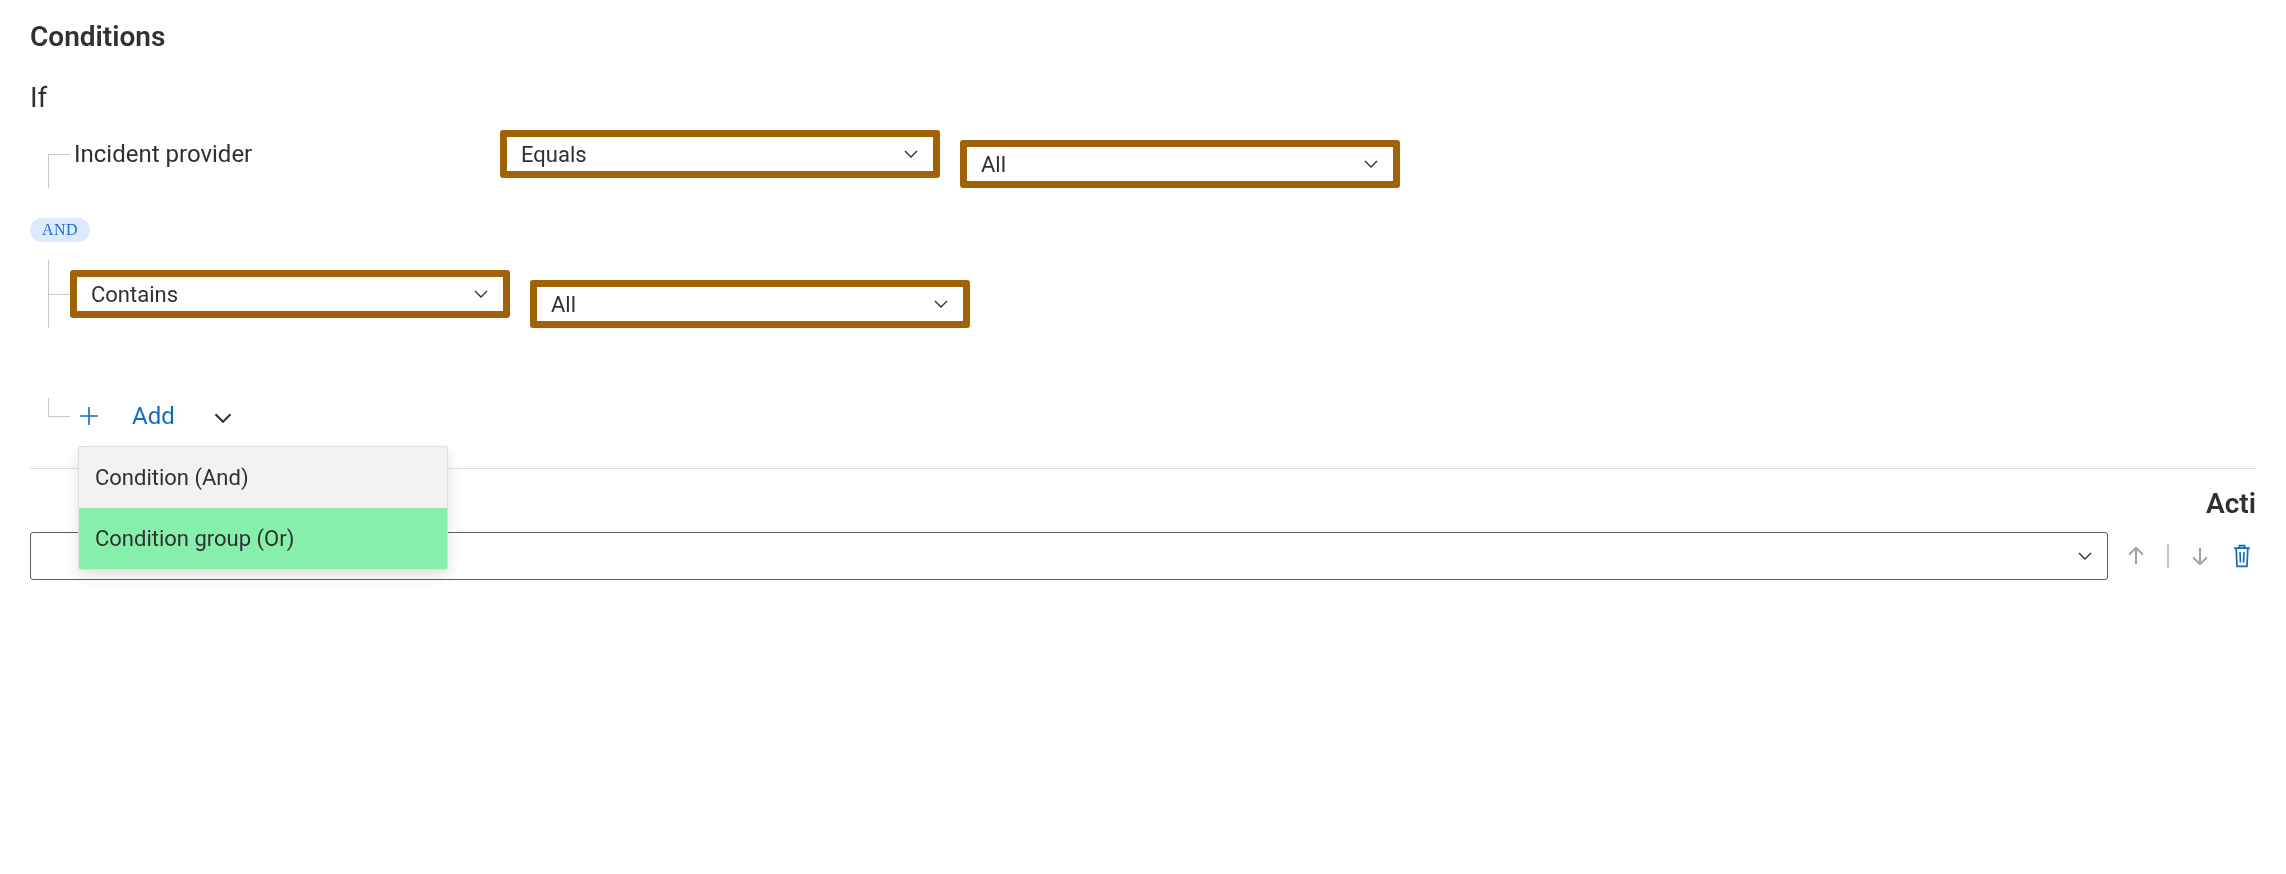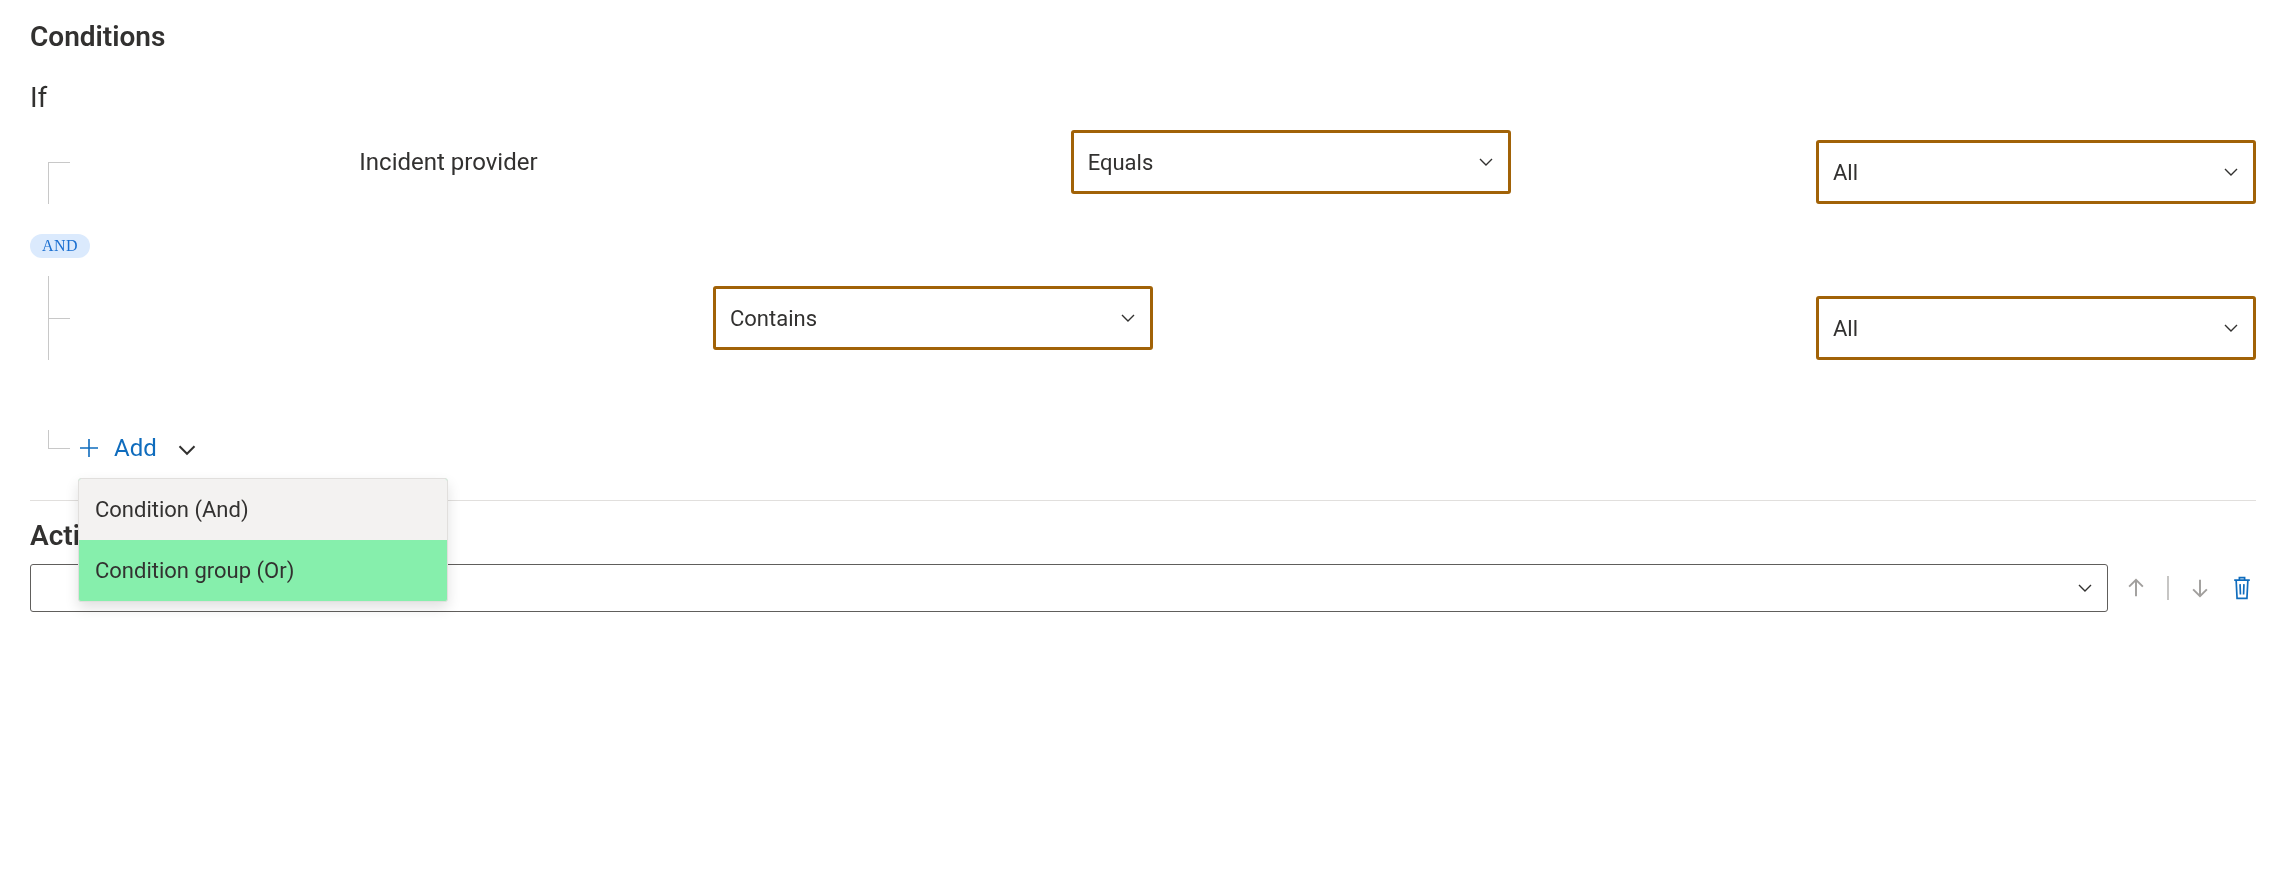--- a/index.html
+++ b/index.html
@@ -25,21 +25,20 @@
       margin-bottom: 6px;
     }
     .conditions-block {
       position: relative;
     }
     .condition-row {
       display: flex;
       align-items: center;
       margin-bottom: 12px;
       position: relative;
-      justify-content: space-between;
     }
     .tree-connector {
       width: 40px;
       position: relative;
       align-self: stretch;
       display: flex;
       align-items: center;
     }
     .tree-connector::before {
       content: "";
@@ -69,23 +68,23 @@
       font-size: 24px;
       font-weight: 400;
       color: #323130;
       flex: 0 0 430px;
       padding-left: 4px;
     }
     .select-box {
       display: flex;
       align-items: center;
       justify-content: space-between;
-      border: 3px solid #a16207;
+      border: 7px solid #a16207;
       border-radius: 3px;
-      height: 64px;
+      height: 48px;
       padding: 0 14px;
       background: #ffffff;
       font-size: 22px;
       color: #323130;
       cursor: pointer;
     }
     .select-operator { width: 440px; margin-right: 20px; }
     .select-value { width: 440px; margin-top: 20px; }
     .chevron-down {
       width: 16px;
@@ -109,21 +108,21 @@
     }
     .add-row {
       display: flex;
       align-items: center;
       position: relative;
       margin-top: 70px;
     }
     .add-button {
       display: inline-flex;
       align-items: center;
-      gap: 14px;
+      gap: 32px;
       color: #0f6cbd;
       font-size: 24px;
       font-weight: 400;
       cursor: pointer;
       padding: 4px 0 4px 8px;
     }
     .plus-icon {
       width: 22px;
       height: 22px;
       color: #0f6cbd;
@@ -155,20 +154,21 @@
     .dropdown-item.selected {
       background: #f3f2f1;
     }
     .divider {
       height: 1px;
       background: #e1dfdd;
       margin: 34px 0 18px 0;
     }
     .actions-section {
       margin-top: 10px;
+      text-align: right;
     }
     .actions-row {
       display: flex;
       align-items: center;
       gap: 14px;
     }
     .action-select {
       flex: 1;
       display: flex;
       align-items: center;

